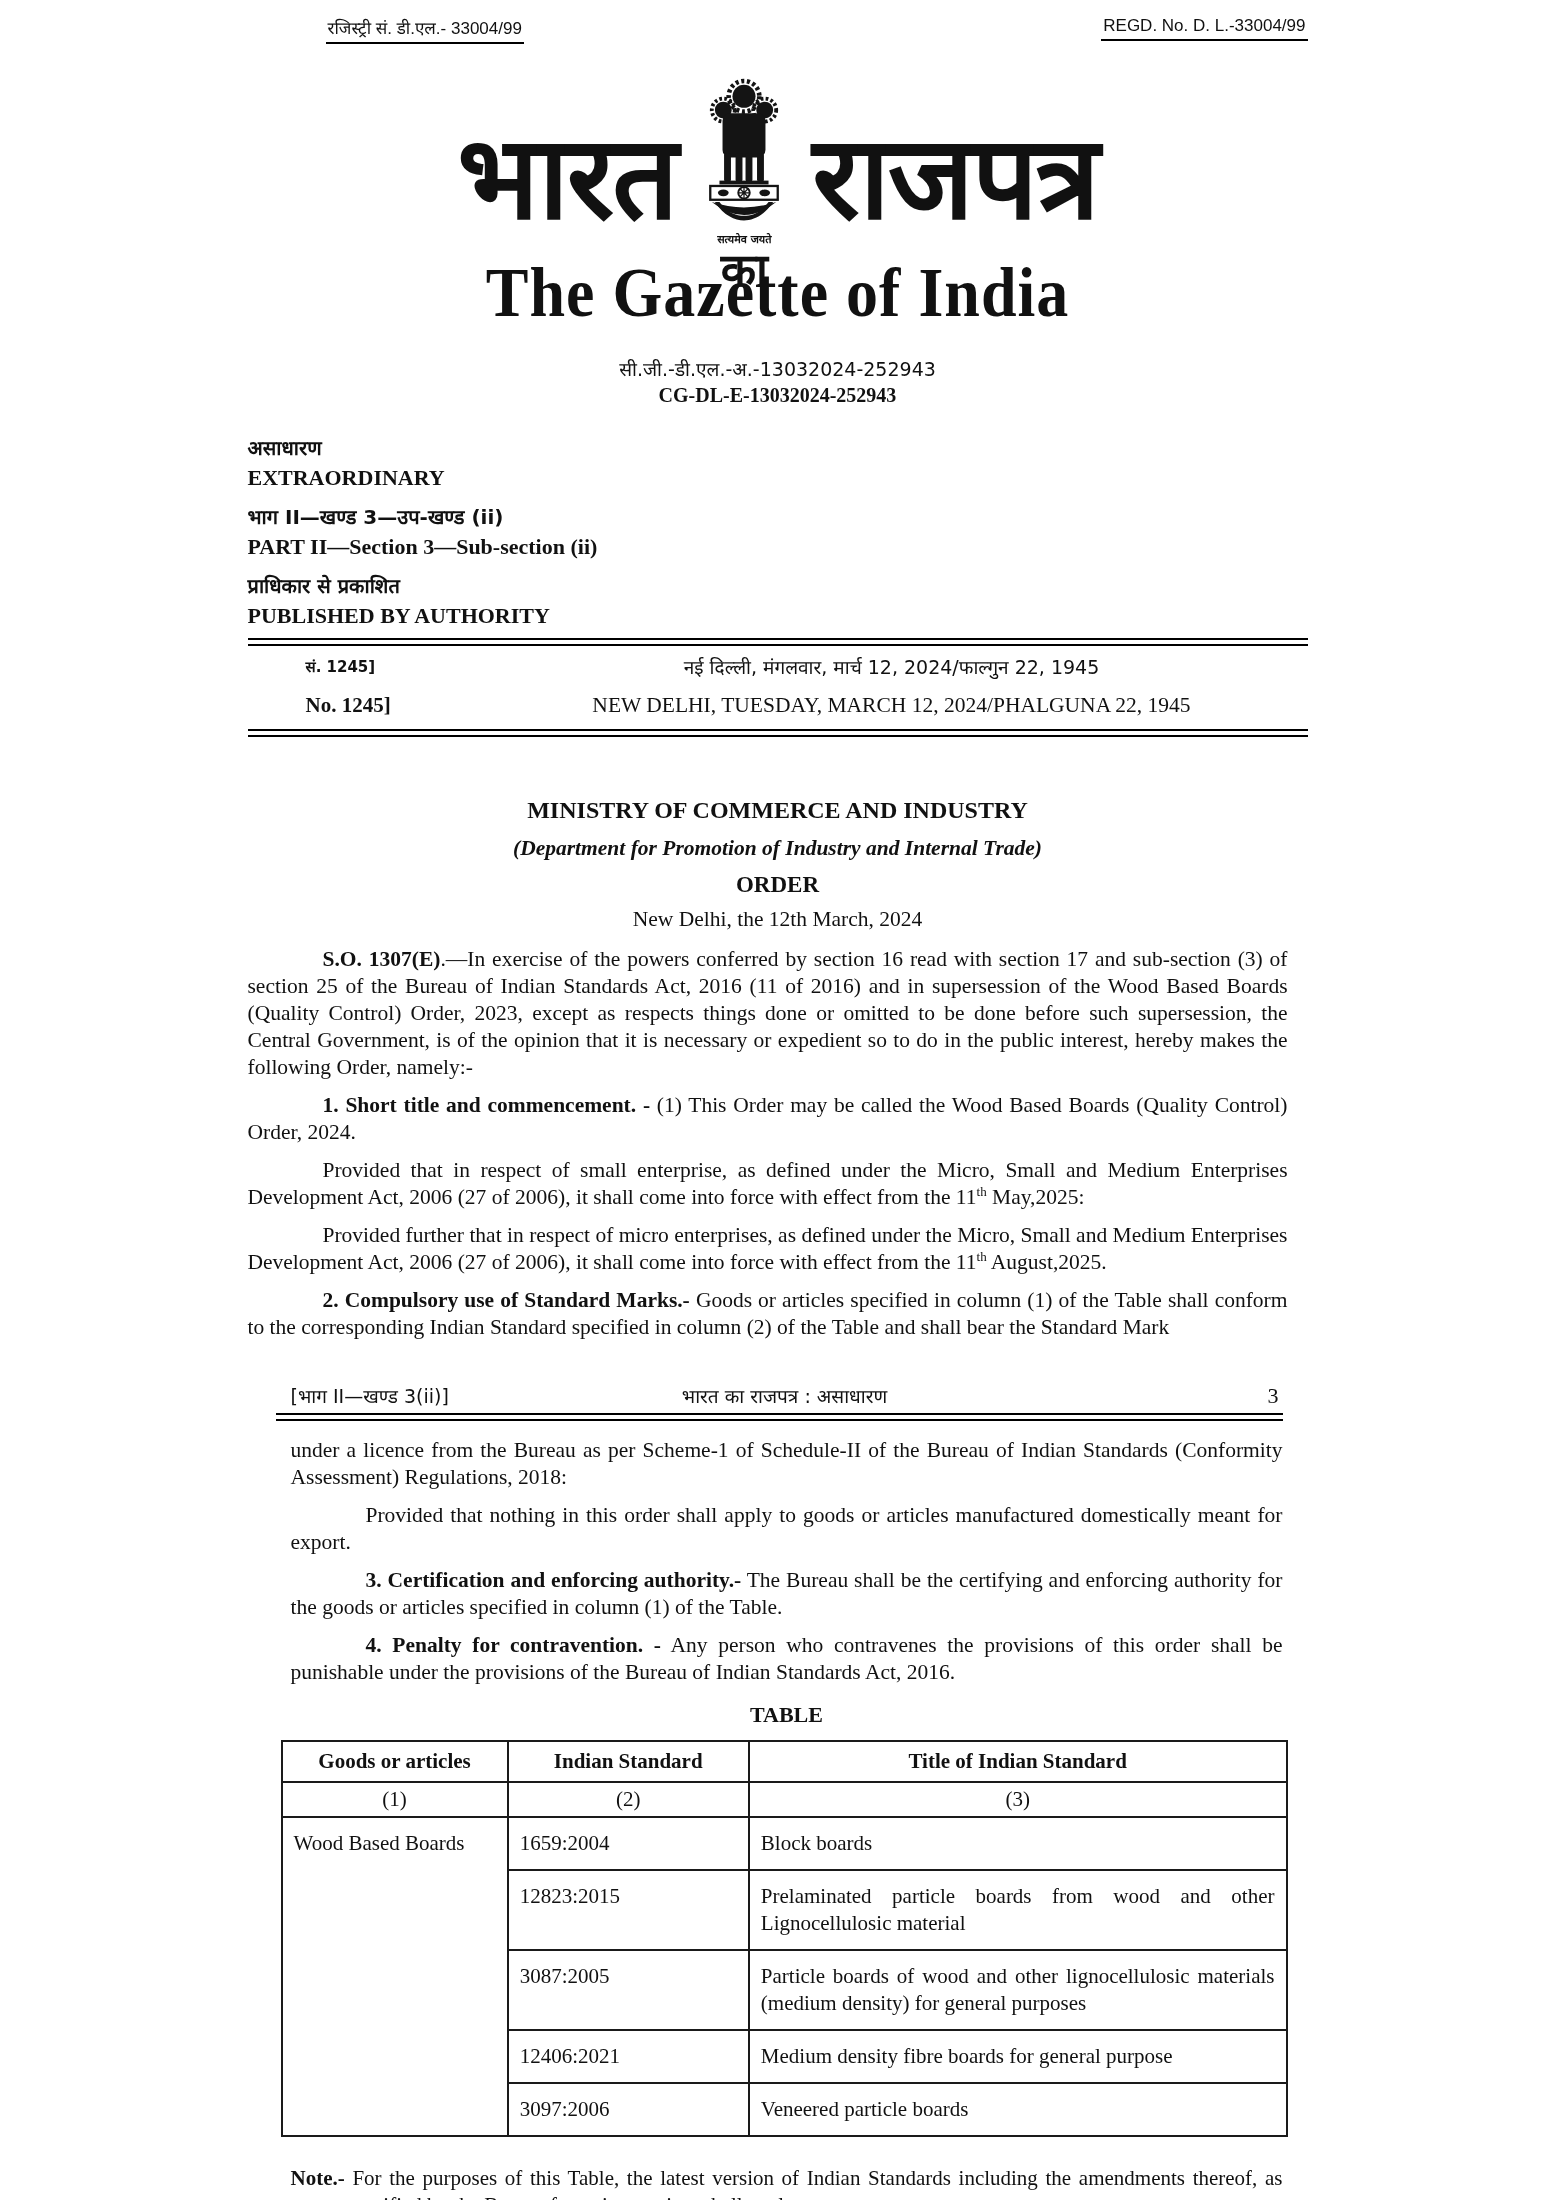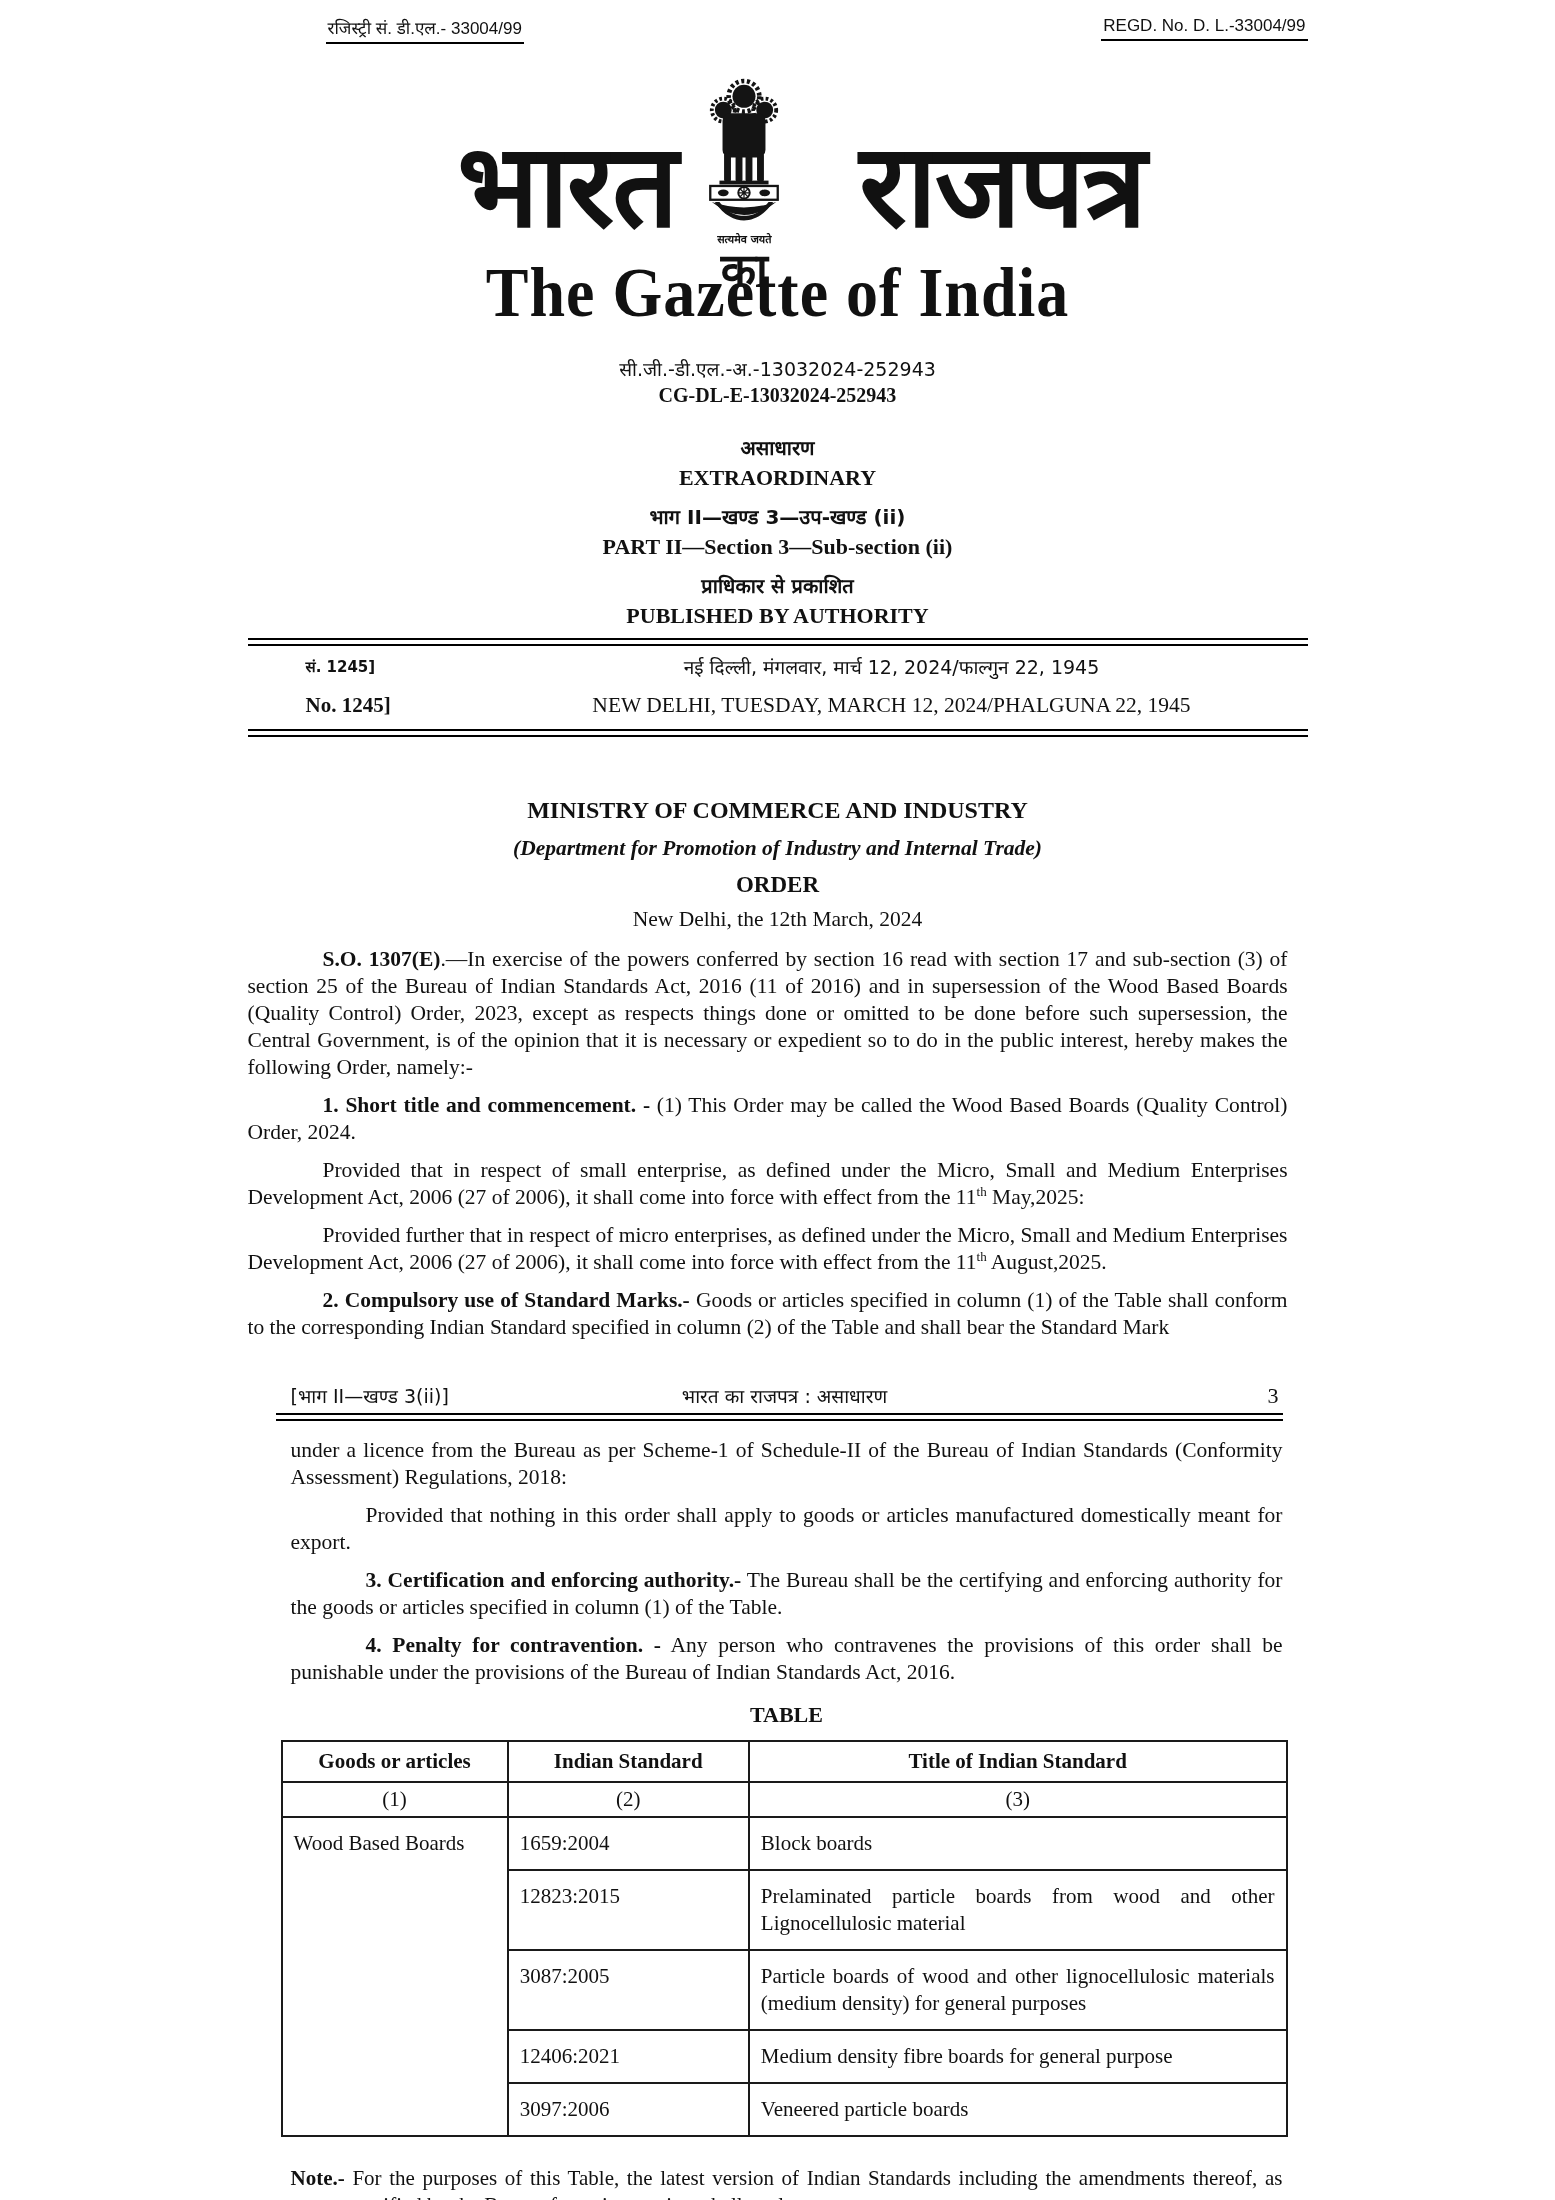--- a/index.html
+++ b/index.html
@@ -15,33 +15,33 @@
 
   
   .reg-row{display:flex;justify-content:space-between;align-items:flex-start;
     font-family:"Liberation Sans","DejaVu Sans",sans-serif;font-size:17px;}
   .reg-item{border-bottom:2px solid #000;padding:0 2px 3px 2px;}
   .reg-left{margin-left:78px;}
 
   
   .masthead{text-align:center;margin-top:30px;}
   .mast-row{display:flex;justify-content:center;align-items:flex-end;gap:18px;}
-  .mast-hi{font-family:Liberation Serif, serif;font-weight:bold;font-size:116px;
-    line-height:.92;letter-spacing:-2px;margin-bottom:52px;margin-left:47px;}
+  .mast-hi{font-family:Liberation Mono, monospace;font-weight:bold;font-size:116px;
+    line-height:.92;letter-spacing:-2px;margin-bottom:52px;}
   .mast-center{display:flex;flex-direction:column;align-items:center;width:100px;}
   .motto{font-family:"DejaVu Sans",sans-serif;font-size:11px;font-weight:bold;line-height:1;margin-top:2px;}
   .mast-ka{font-family:"DejaVu Sans",sans-serif;font-weight:bold;font-size:46px;line-height:1.0;margin-top:2px;}
   .mast-en{font-size:64px;font-weight:bold;letter-spacing:1px;line-height:1.05;margin-top:-34px;
     font-family:"Liberation Serif",serif;transform:scaleY(1.08);}
 
   .code-block{text-align:center;margin-top:30px;line-height:26px;}
   .code-hi{font-family:"DejaVu Sans",sans-serif;font-size:19px;}
   .code-en{font-weight:bold;font-size:20px;}
 
-  .center-block{text-align:center;}
+  .center-block{text-align:left;}
   .cb1{margin-top:26px;}
   .cb{margin-top:11px;}
   .hi-line{font-family:"DejaVu Sans",sans-serif;font-weight:bold;font-size:20px;line-height:29px;}
   .en-line{font-weight:bold;font-size:22px;line-height:29px;}
 
   .dbl-rule{border-top:2px solid #000;border-bottom:2px solid #000;height:4px;margin-top:8px;}
   .issue{display:flex;align-items:center;padding:5px 0 5px 58px;line-height:33px;}
   .issue-no{width:170px;font-weight:bold;font-size:21px;flex:none;}
   .issue-no.hi{font-family:"DejaVu Sans",sans-serif;font-size:15px;}
   .issue-date{flex:1;text-align:center;font-weight:normal;font-size:21.5px;}

